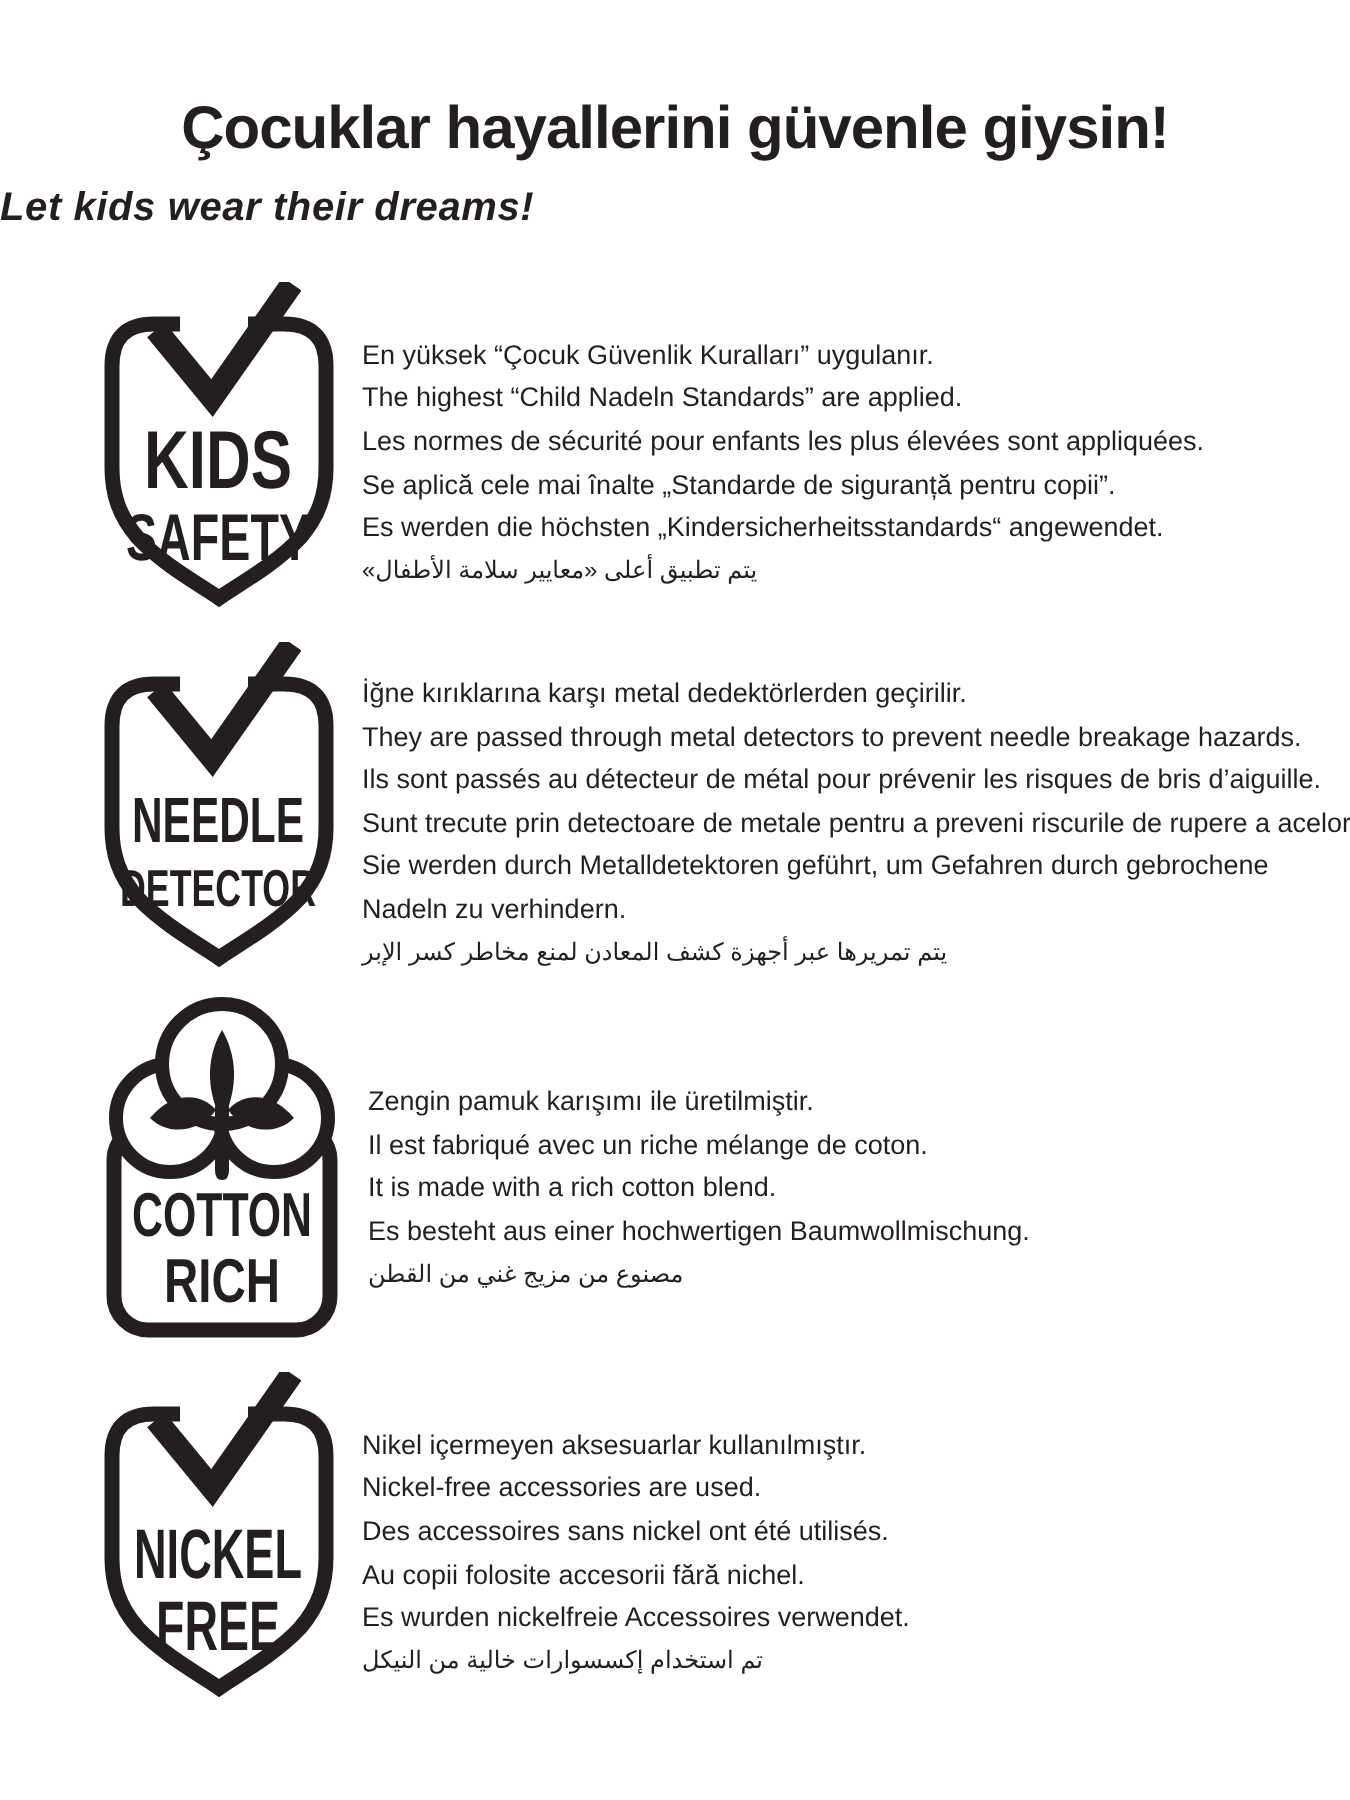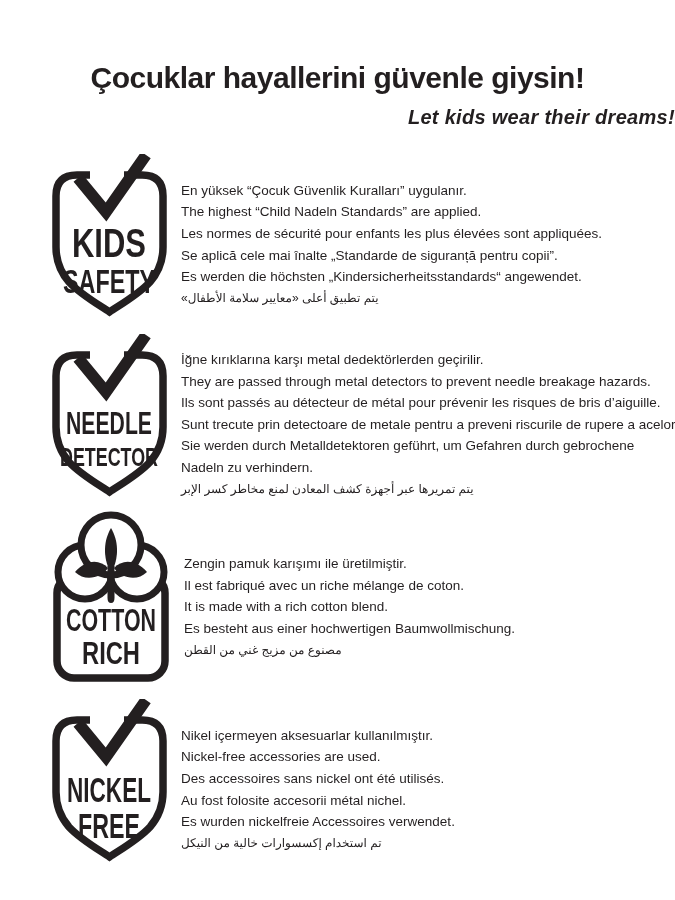--- a/index.html
+++ b/index.html
@@ -6,28 +6,28 @@
   .page{
     position:relative;
     width:675px;height:900px;
     background:#ffffff;
     color:#231f20;
     font-family:"Liberation Sans",sans-serif;
     overflow:hidden;
   }
   .title{
     text-align:center;
-    padding-top:61px;
+    padding-top:48px;
     font-size:30px;
     font-weight:bold;
     letter-spacing:-0.5px;
     line-height:1.1;
   }
   .subtitle{
-    text-align:right;
+    text-align:left;
     margin-top:12px;
     font-size:20px;
     font-weight:bold;
     font-style:italic;
     letter-spacing:0.3px;
   }
   .row{
     display:flex;
     align-items:center;
     padding-left:47px;
@@ -136,19 +136,19 @@
         <rect x="43" y="13" width="34" height="16" fill="#ffffff"></rect>
         <path d="M31 24 L59 58 L99 1" fill="none" stroke="#231f20" stroke-width="11.5" stroke-linejoin="miter"></path>
         <text x="62" y="103" text-anchor="middle" font-size="35" textLength="84" lengthAdjust="spacingAndGlyphs">NICKEL</text>
         <text x="62" y="139" text-anchor="middle" font-size="35" textLength="62" lengthAdjust="spacingAndGlyphs">FREE</text>
       </svg>
     </div>
     <div class="lines">
       <p>Nikel içermeyen aksesuarlar kullanılmıştır.</p>
       <p>Nickel-free accessories are used.</p>
       <p>Des accessoires sans nickel ont été utilisés.</p>
-      <p>Au fost folosite accesorii métal nichel.</p>
+      <p>Au copii folosite accesorii fără nichel.</p>
       <p>Es wurden nickelfreie Accessoires verwendet.</p>
       <p class="ar" dir="rtl">تم استخدام إكسسوارات خالية من النيكل</p>
     </div>
   </div>
 
 </div>
 
 </body></html>

